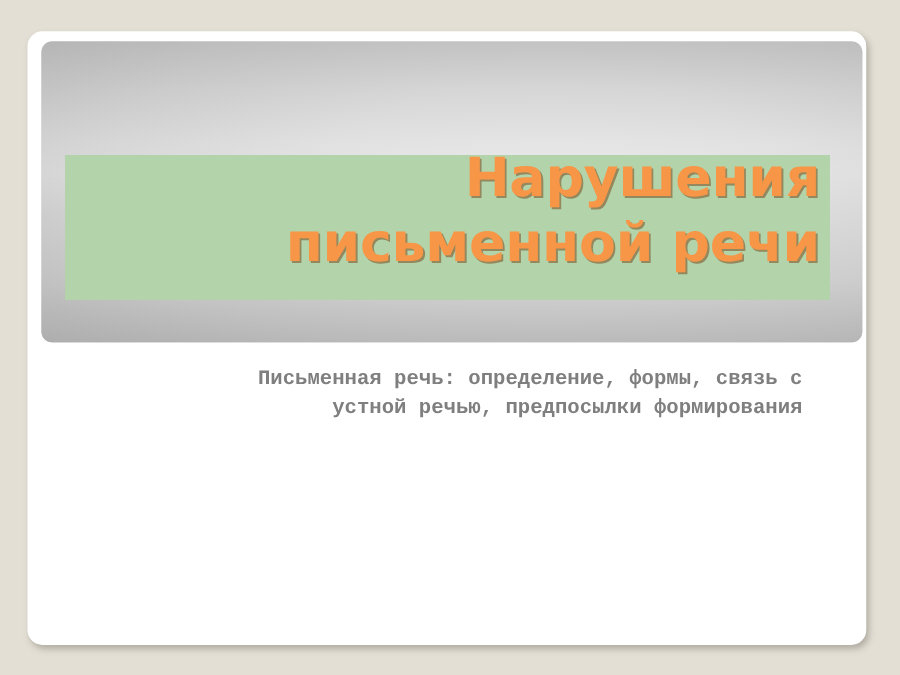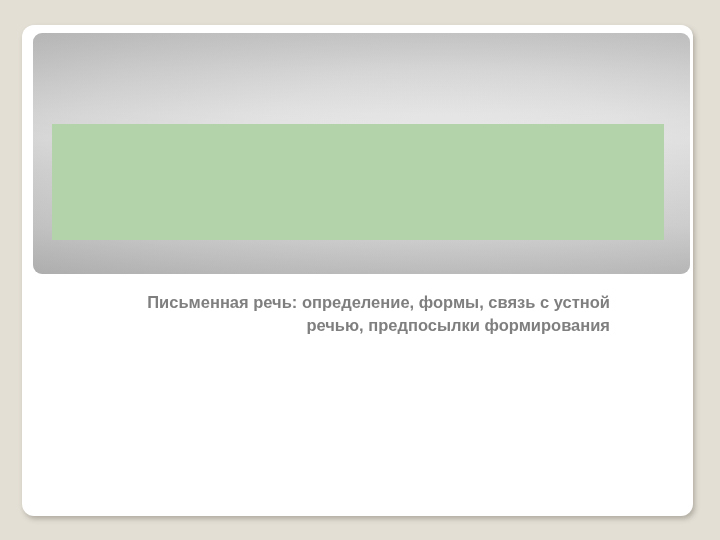--- a/index.html
+++ b/index.html
@@ -97,41 +97,43 @@
     line-height: 52px;
     letter-spacing: -0.2px;
     color: #f79646;
     text-shadow: 1.5px 1.5px 0 rgba(120, 73, 31, 0.55);
     white-space: pre-line;
   }
 
   
   #slide-subtitle {
     position: absolute;
-    left: 84px;
+    left: 116px;
     top: 266px;
     width: 504px;
     text-align: right;
-    font-family: Liberation Sans, sans-serif;
+    font-family: Liberation Mono, monospace;
     font-weight: bold;
     font-size: 16.5px;
     line-height: 23px;
     color: #7f7f7f;
     white-space: pre-line;
   }
 </style>
 </head>
 <body>
 
 <div id="slide-root">
 
   <div id="slide-card">
 
     <div id="title-plate">
       <div id="title-plate-sheen"></div>
       <div id="title-band"></div>
+      <div id="slide-title">Нарушения
+письменной речи</div>
     </div>
 
     <div id="slide-subtitle">Письменная речь: определение, формы, связь с устной речью, предпосылки формирования</div>
 
   </div>
 
 </div>
 
 </body></html>

